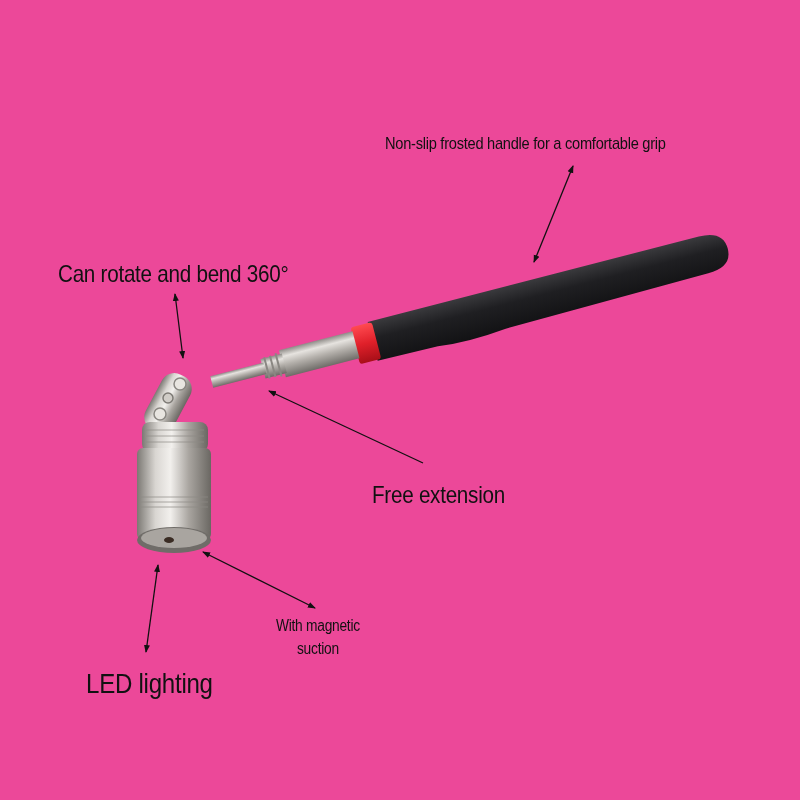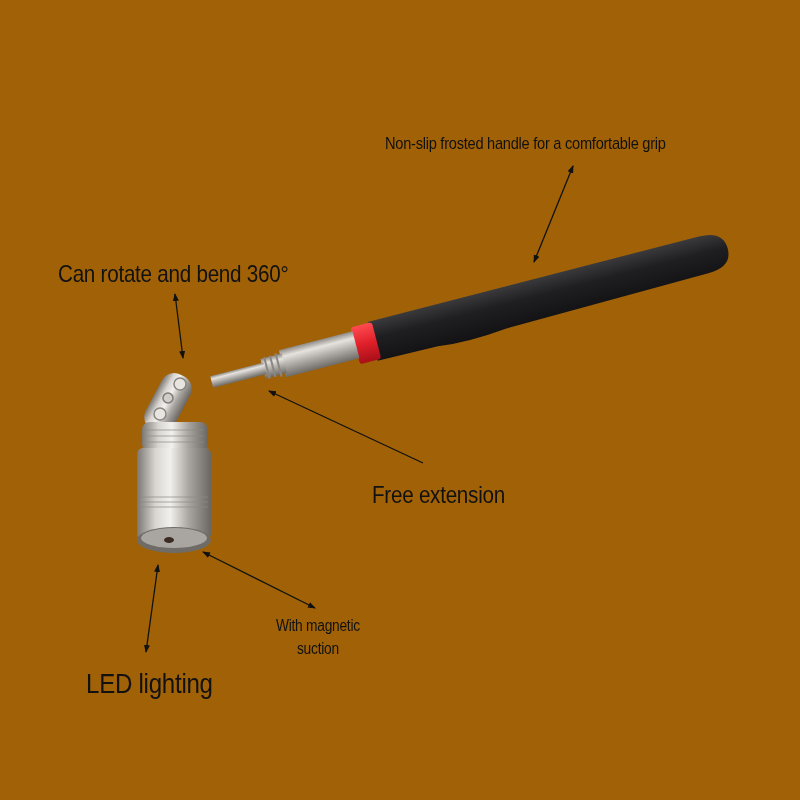--- a/index.html
+++ b/index.html
@@ -4,21 +4,21 @@
   <style>
     html, body {
       margin: 0;
       padding: 0;
       background: #ffffff;
     }
     .canvas {
       position: relative;
       width: 800px;
       height: 800px;
-      background: #a16207;
+      background: #ec4899;
       overflow: hidden;
       font-family: "Liberation Sans", "DejaVu Sans", sans-serif;
     }
     .label {
       position: absolute;
       color: #111111;
       white-space: nowrap;
       letter-spacing: -0.3px;
       font-stretch: condensed;
       transform-origin: left top;

